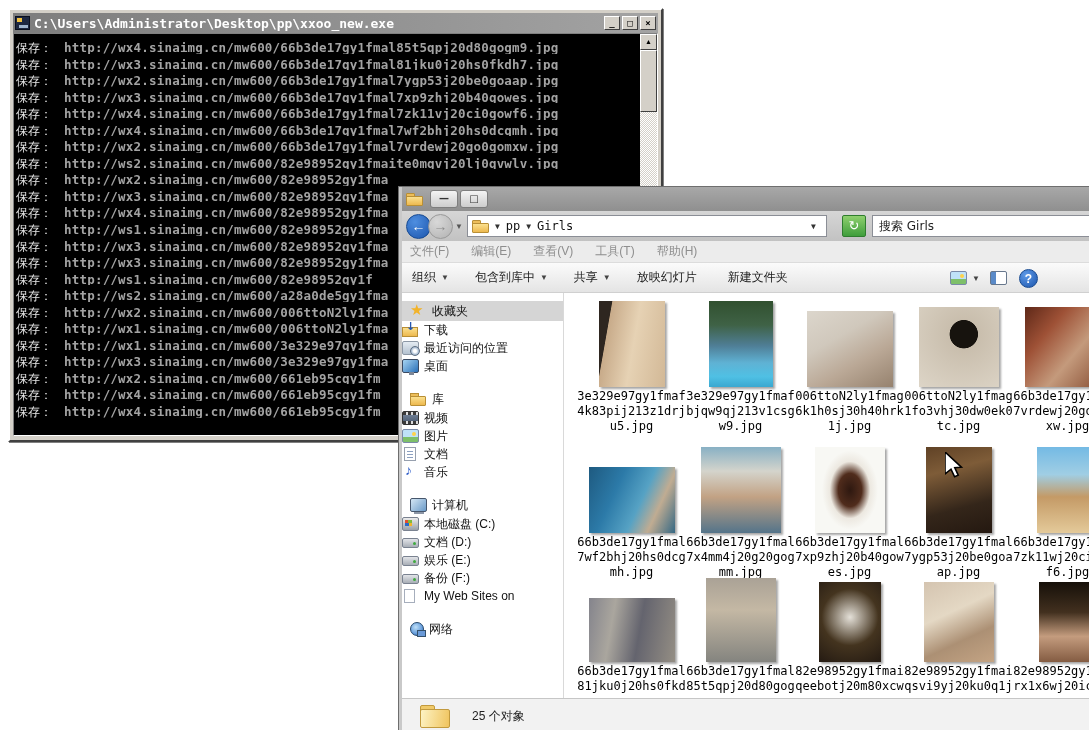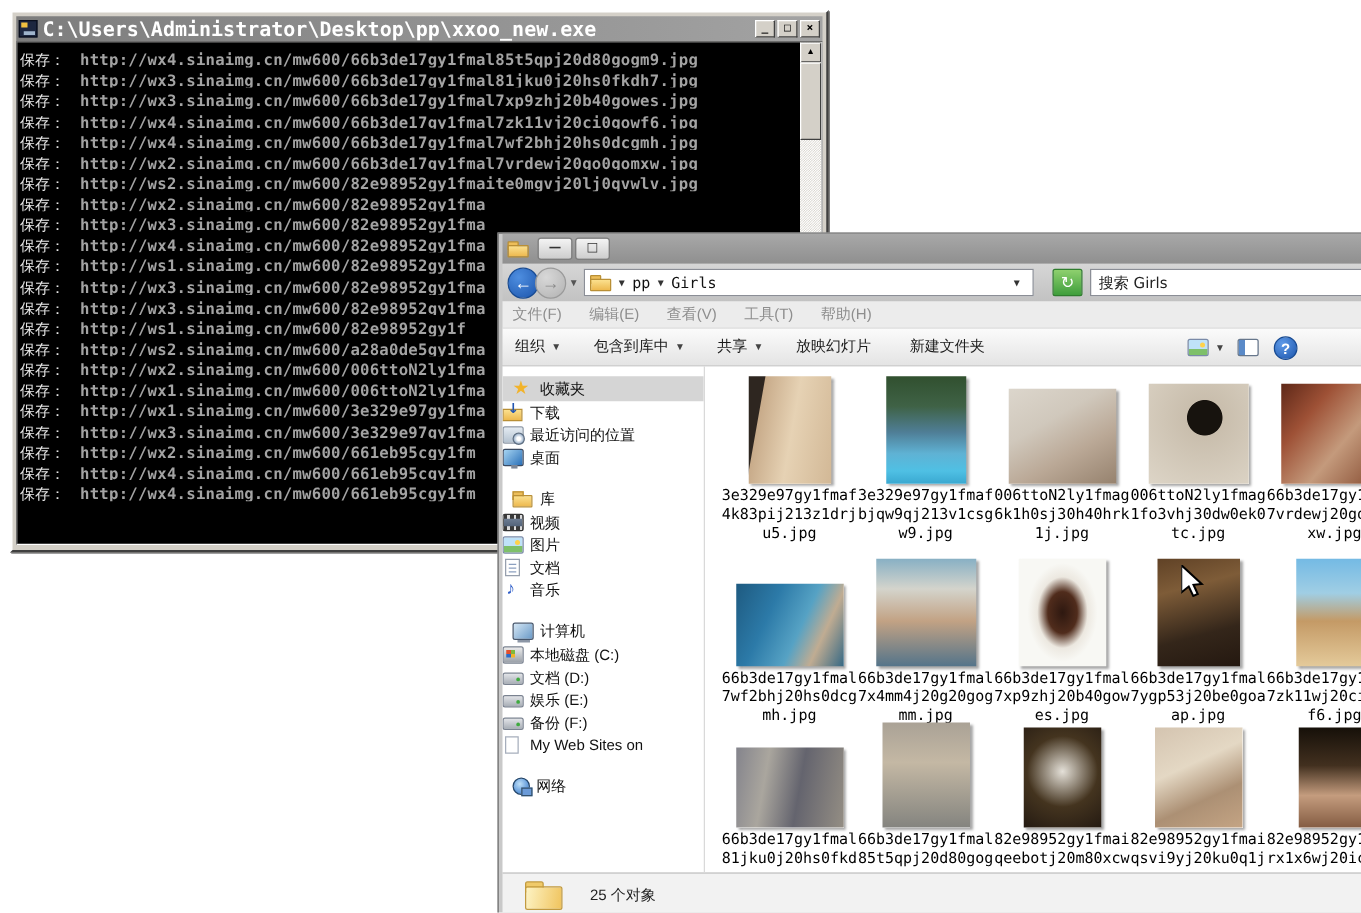--- a/index.html
+++ b/index.html
@@ -10,21 +10,21 @@
   
   .console-win { position:absolute; left:8px; top:8px; width:655px; height:434px; z-index:1;
     background:#d4d0c8; border:2px solid; border-color:#ffffff #404040 #404040 #ffffff;
     padding:3px; box-shadow:1px 1px 0 #808080; }
   .con-titlebar { height:20px; background:linear-gradient(90deg,#7d7d7d,#a3a3a3);
     display:flex; align-items:center; padding:0 2px; }
   .con-ico { width:15px; height:14px; position:relative; margin-right:4px; flex:0 0 auto;
     background:#1d2740; border:1px solid #0a0f1d; }
   .con-ico::before { content:""; position:absolute; left:1px; top:1px; width:5px; height:4px; background:#f0c040; }
   .con-ico::after { content:""; position:absolute; right:1px; bottom:1px; width:9px; height:3px; background:#9fb4cc; }
-  .con-title { flex:1; color:#fff; font-weight:bold; font-size:16px;
+  .con-title { flex:1; color:#fff; font-weight:bold; font-size:13px;
     font-family:"DejaVu Sans Mono", monospace; white-space:nowrap; overflow:hidden; }
   .cbtn { width:16px; height:14px; margin-left:2px; background:#d4d0c8;
     border:1px solid; border-color:#ffffff #404040 #404040 #ffffff;
     font:bold 9px "DejaVu Sans Mono",monospace; color:#000; text-align:center; line-height:12px; }
   .con-client { position:relative; height:403px; background:#000; border:1px solid;
     border-color:#808080 #ffffff #ffffff #808080; overflow:hidden; }
   .con-text { position:absolute; left:2px; top:3px; right:19px; }
   .cline { height:16.55px; white-space:nowrap; overflow:hidden;
     font-family:"DejaVu Sans Mono", monospace; }
   .clabel { display:inline-block; width:48px; color:#e6e6e6; font-size:12px; }
@@ -202,20 +202,21 @@
     <span class="cbtn">□</span>
     <span class="cbtn">×</span>
   </div>
   <div class="con-client">
     <div class="con-text">
 
         <div class="cline"><span class="clabel">保存：</span><span class="curl">http://wx4.sinaimg.cn/mw600/66b3de17gy1fmal85t5qpj20d80gogm9.jpg</span></div>
 
         <div class="cline"><span class="clabel">保存：</span><span class="curl">http://wx3.sinaimg.cn/mw600/66b3de17gy1fmal81jku0j20hs0fkdh7.jpg</span></div>
 
+        <div class="cline"><span class="clabel">保存：</span><span class="curl">http://wx2.sinaimg.cn/mw600/66b3de17gy1fmal7ygp53j20be0goaap.jpg</span></div>
 
         <div class="cline"><span class="clabel">保存：</span><span class="curl">http://wx3.sinaimg.cn/mw600/66b3de17gy1fmal7xp9zhj20b40gowes.jpg</span></div>
 
 
         <div class="cline"><span class="clabel">保存：</span><span class="curl">http://wx4.sinaimg.cn/mw600/66b3de17gy1fmal7zk11vj20ci0gowf6.jpg</span></div>
 
         <div class="cline"><span class="clabel">保存：</span><span class="curl">http://wx4.sinaimg.cn/mw600/66b3de17gy1fmal7wf2bhj20hs0dcgmh.jpg</span></div>
 
         <div class="cline"><span class="clabel">保存：</span><span class="curl">http://wx2.sinaimg.cn/mw600/66b3de17gy1fmal7vrdewj20go0gomxw.jpg</span></div>
 

